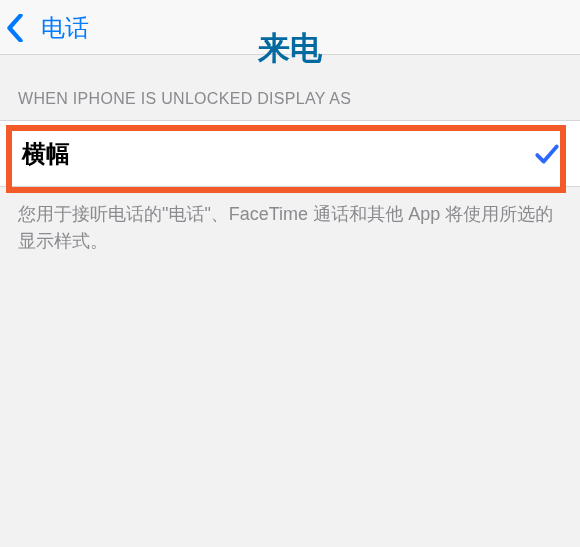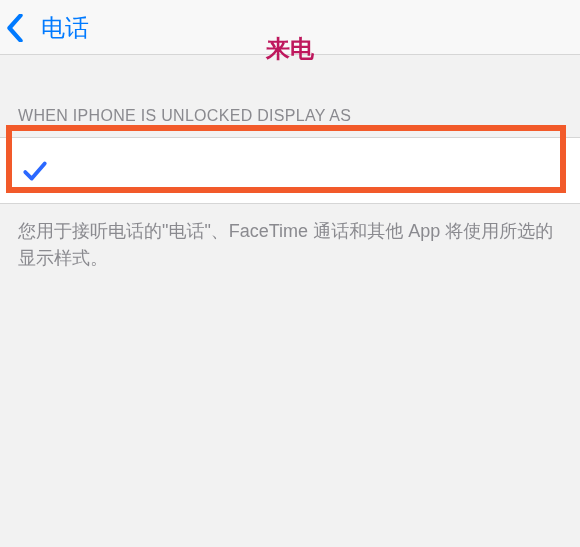--- a/index.html
+++ b/index.html
@@ -44,27 +44,27 @@
       height: 100%;
     }
     .back-label {
       margin-left: 17px;
       font-weight: 400;
     }
     .title {
       position: absolute;
       left: 50%;
       transform: translateX(-50%);
-      font-size: 24px;
+      font-size: 32px;
       font-weight: 600;
-      color: #be185d;
+      color: #0369a1;
       margin-top: 43px;
     }
     .section {
-      margin-top: 52px;
+      margin-top: 35px;
     }
     .section-header {
       font-size: 16px;
       letter-spacing: 0.3px;
       color: #8a8a8f;
       padding: 0 18px 12px 18px;
       text-transform: uppercase;
     }
     .row-group {
       background: #fff;
@@ -127,20 +127,21 @@
     </span>
     <span class="back-label">电话</span>
   </div>
   <div class="title">来电</div>
 </div>
 
 <div class="section">
   <div class="section-header">WHEN IPHONE IS UNLOCKED DISPLAY AS</div>
   <div class="row-group">
     <div class="row">
+      <span class="row-label">横幅</span>
       <span class="check">
         <svg viewBox="0 0 24 24" fill="none">
           <polyline points="3,13 9,19 21,5" stroke="currentColor" stroke-width="3.5" stroke-linecap="round" stroke-linejoin="round"></polyline>
         </svg>
       </span>
     </div>
   </div>
   <div class="footer-text">您用于接听电话的"电话"、FaceTime 通话和其他 App 将使用所选的显示样式。</div>
 </div>
 

